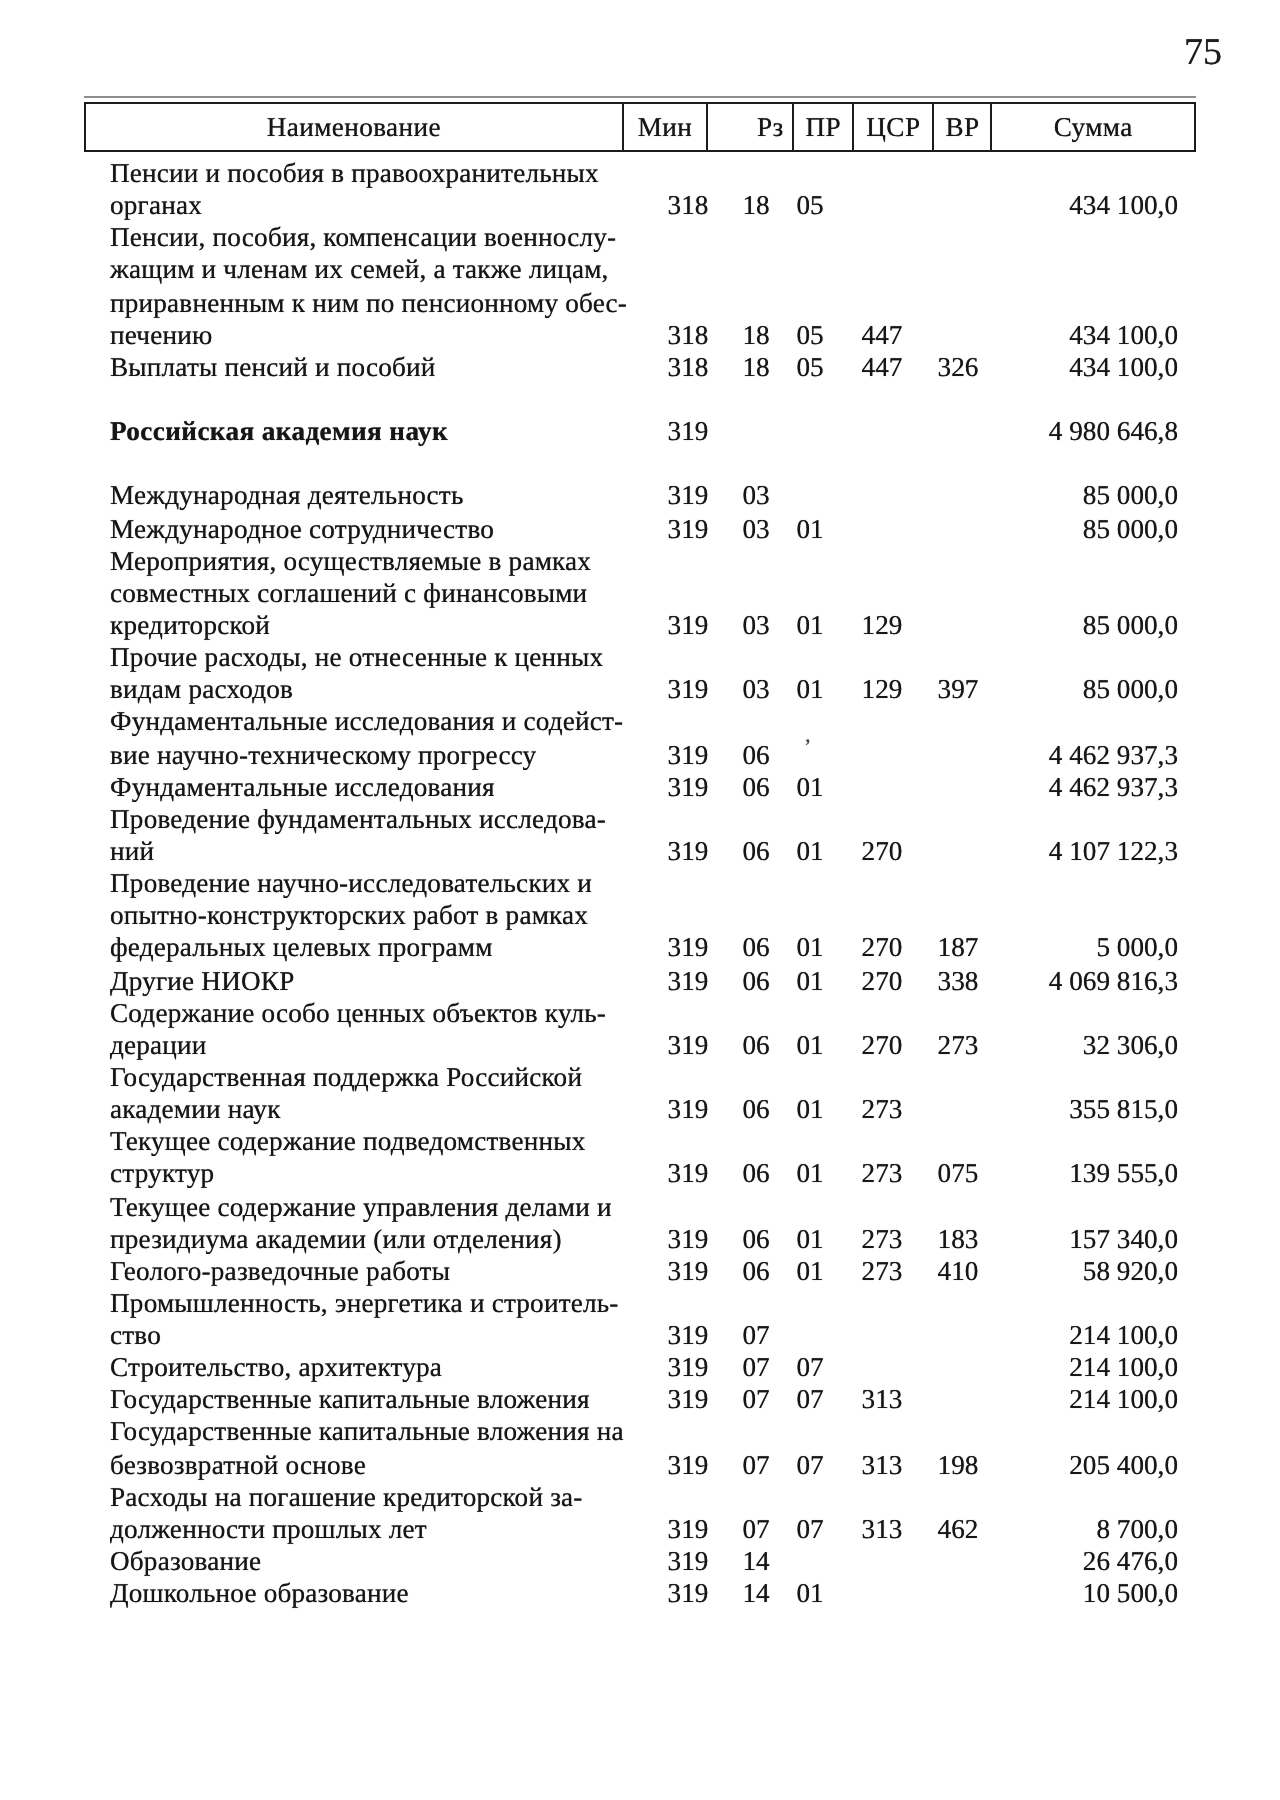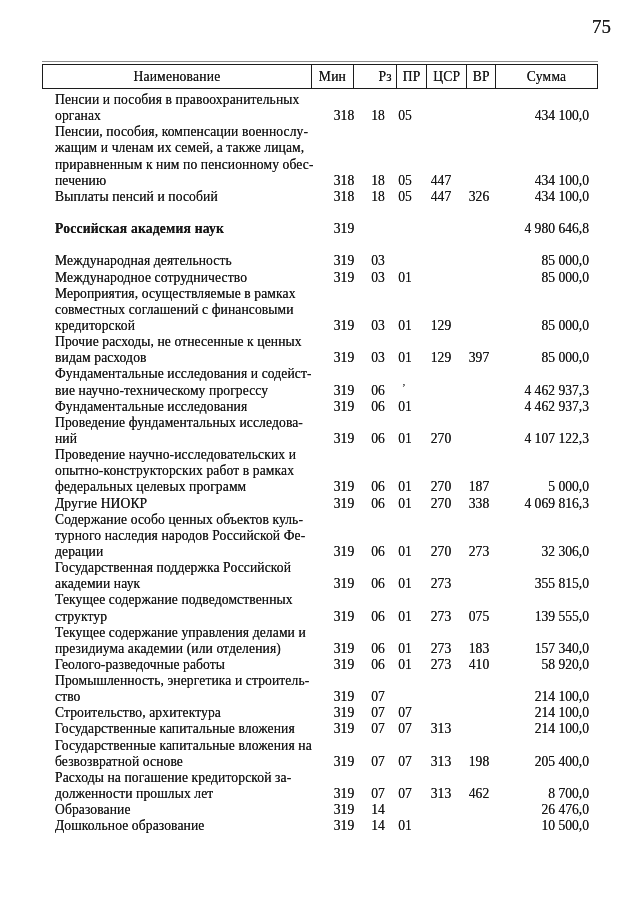--- a/index.html
+++ b/index.html
@@ -12,21 +12,21 @@
     overflow:hidden;
   }
   .page-number{
     position:absolute;
     left:592px;top:16px;
     font-size:19px;
     color:#1d1d1d;
   }
   .sheet{
     position:absolute;
-    left:42px;top:64px;
+    left:42px;top:51px;
     width:556px;
     font-family:Liberation Serif, serif;
   }
   .hdr{
     position:relative;
     display:flex;
     box-sizing:border-box;
     width:556px;height:25px;
     border:1.6px solid #1c1c1c;
     background:#fff;
@@ -233,23 +233,20 @@
           <span class="cc crz">06</span>
           <span class="cc cpr">01</span>
           <span class="cc ccsr">270</span>
           <span class="cc cvr">338</span>
           <span class="csum">4 069 816,3</span>
         </div>
         <div class="bline">
           <span class="name">Содержание особо ценных объектов куль-</span>
         </div>
         <div class="bline">
-          <span class="name">турного наследия народов Российской Фе-</span>
-        </div>
-        <div class="bline">
           <span class="name">дерации</span>
           <span class="cc cmin">319</span>
           <span class="cc crz">06</span>
           <span class="cc cpr">01</span>
           <span class="cc ccsr">270</span>
           <span class="cc cvr">273</span>
           <span class="csum">32 306,0</span>
         </div>
         <div class="bline">
           <span class="name">Государственная поддержка Российской</span>

